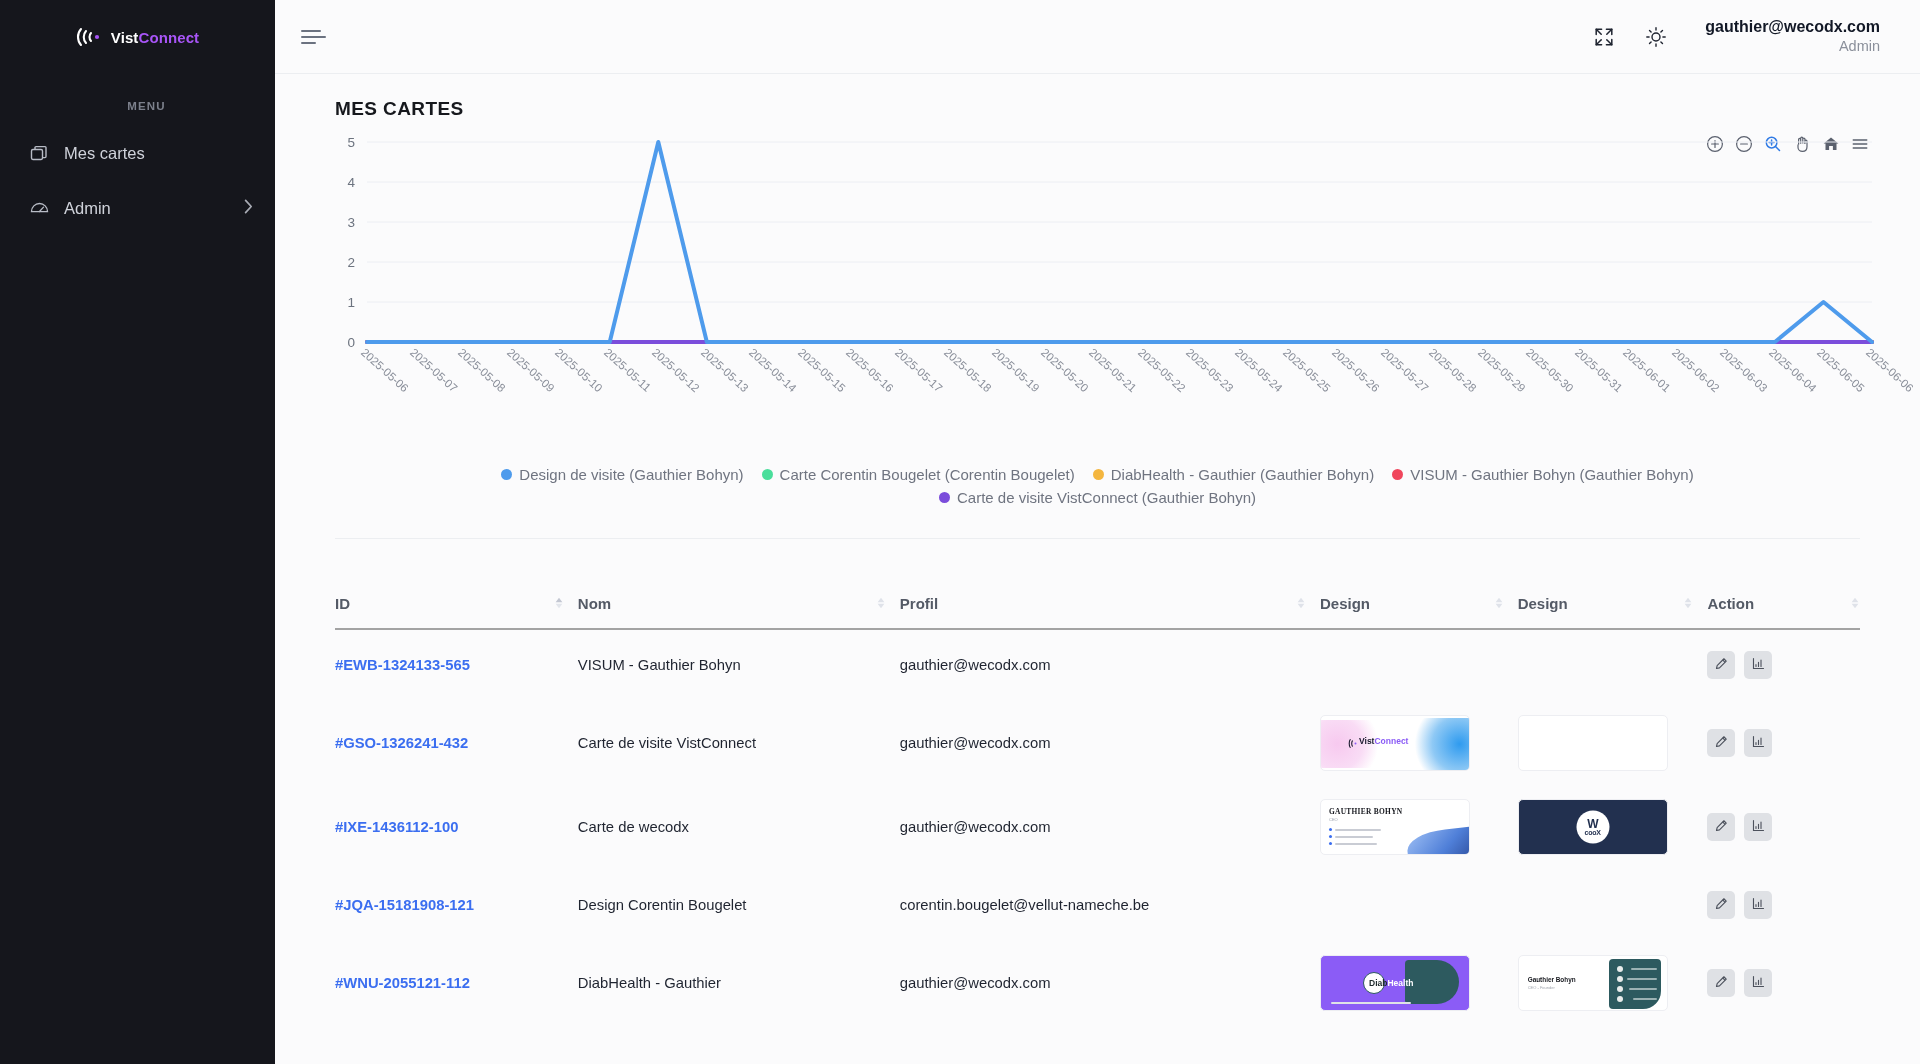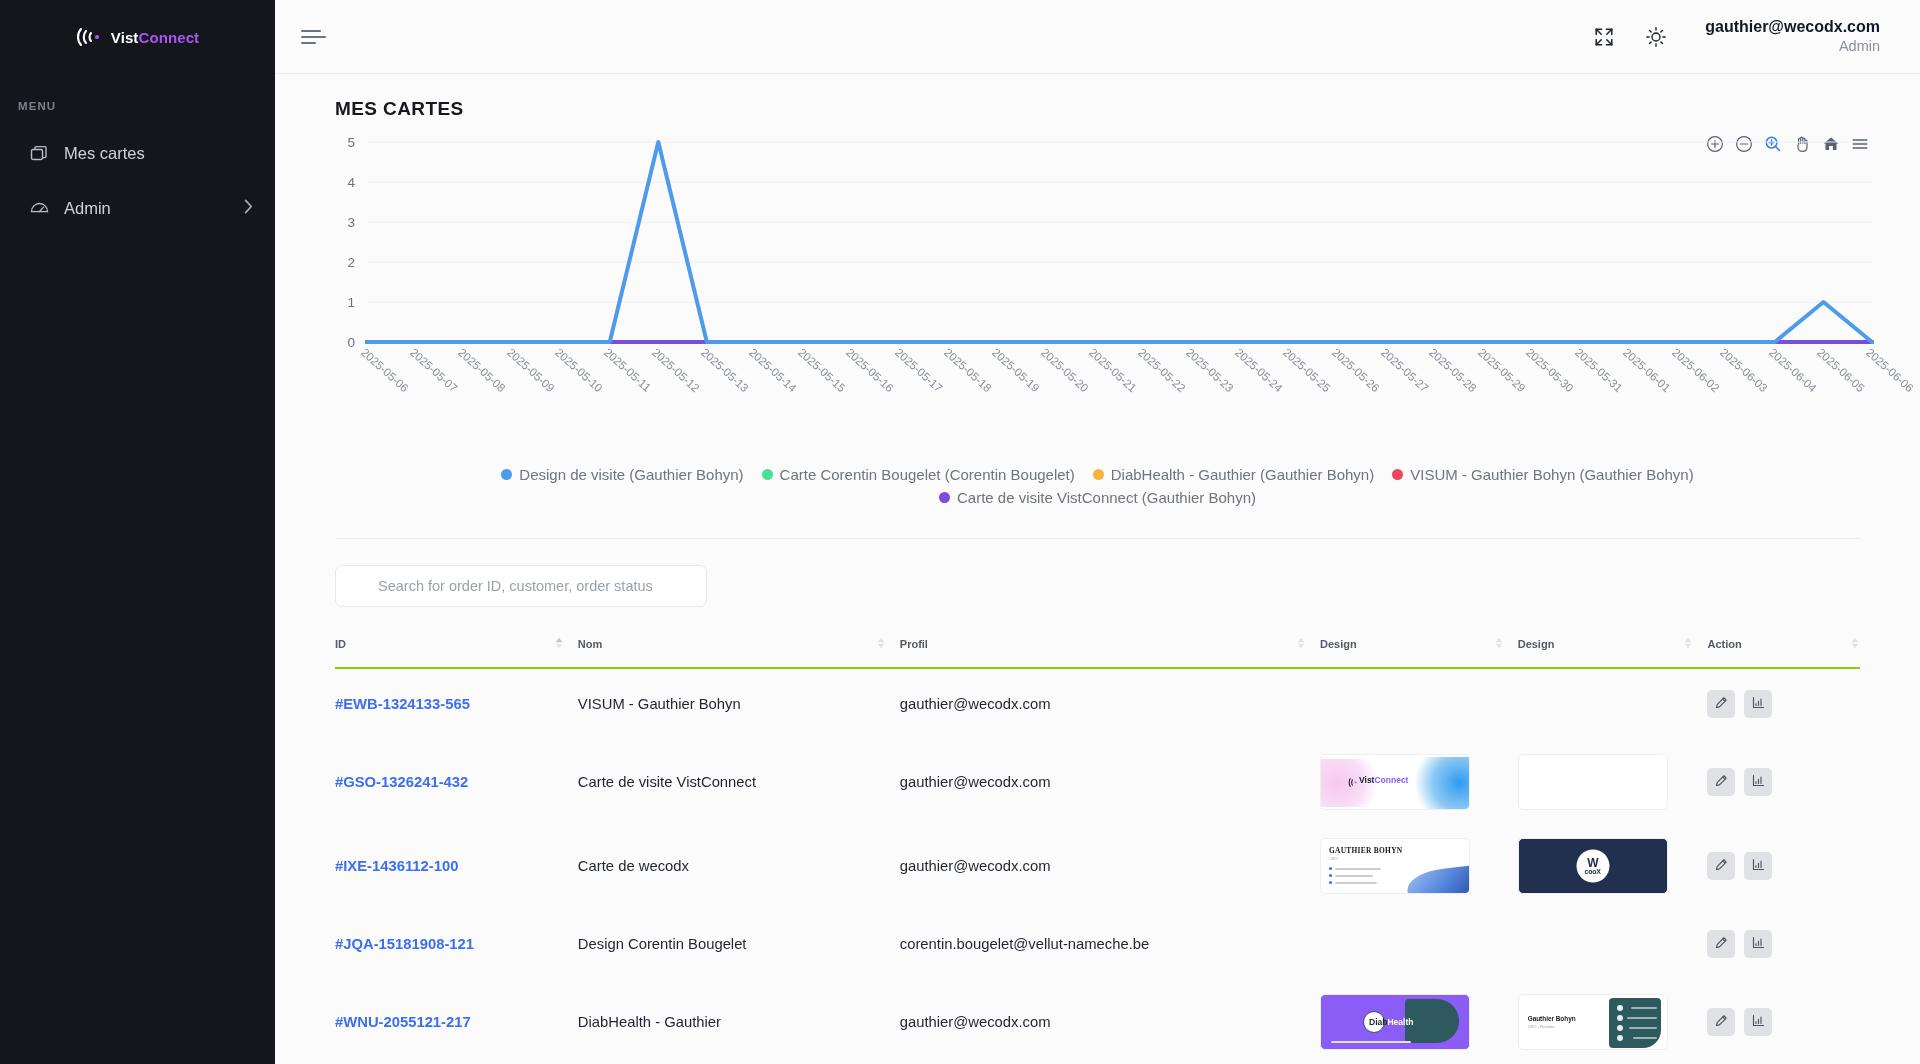--- a/index.html
+++ b/index.html
@@ -19,21 +19,21 @@
     display: flex; flex-direction: column;
   }
   .brand { height: 74px; display: flex; align-items: center; justify-content: center; }
   .brand-logo { display: flex; align-items: center; gap: 5px; }
   .brand-wave { display:flex; align-items:center; }
   .brand-text { font-size: 15px; font-weight: 700; letter-spacing: .1px; }
   .brand-text .w1 { color: #ffffff; }
   .brand-text .w2 { color: #a855f7; }
   .menu-label {
     font-size: 11.5px; font-weight: 700; letter-spacing: 1.1px;
-    color: #7c808c; padding: 0 0 0 18px; margin-top: 26px; margin-bottom: 14px;
+    color: #7c808c; padding: 0 0 0 18px; margin-top: 26px; margin-bottom: 14px; text-align: center;
   }
   .nav-item {
     display: flex; align-items: center; gap: 14px;
     height: 55px; padding: 0 22px 0 28px; cursor: pointer;
     font-size: 16.5px; color: #cfd2da; position: relative;
   }
   .nav-ico { width: 22px; height: 22px; flex: 0 0 22px; display:flex; align-items:center; justify-content:center; }
   .nav-ico svg { display:block; }
   .nav-label { flex: 1 1 auto; }
   .nav-chev { margin-left: auto; opacity:.85; }
@@ -93,22 +93,22 @@
     font-size: 14.5px; color: #9aa0ac; overflow: hidden; white-space: nowrap;
   }
   .search-box input {
     border: 0; outline: 0; width: 100%; font-size: 14.5px;
     font-family: "Liberation Sans", sans-serif; color: #444b57; background: transparent;
   }
   .search-box input::placeholder { color: #9aa0ac; }
 
   table.grid { width: 100%; border-collapse: collapse; margin-top: 30px; table-layout: fixed; }
   table.grid thead th {
-    font-size: 11px; font-weight: 700; color: #545a66; text-align: left;
-    padding: 0 0 16px 0; border-bottom: 2px solid #84cc16; vertical-align: bottom;
+    font-size: 15px; font-weight: 700; color: #545a66; text-align: left;
+    padding: 0 0 16px 0; border-bottom: 2px solid #a3a3a3; vertical-align: bottom;
     position: relative;
   }
   .th-inner { display:flex; align-items:center; }
   .sort-ico { margin-left: auto; padding-right: 14px; }
   table.grid tbody td {
     font-size: 14.8px; color: #1f2430; padding: 0; vertical-align: middle;
     border-bottom: 1px solid transparent;
   }
   tbody tr { height: 72px; }
   tbody tr.tall { height: 84px; }
@@ -378,23 +378,20 @@
               <span class="legend-dot" style="background: rgb(123, 77, 219);"></span>
               <span>Carte de visite VistConnect (Gauthier Bohyn)</span>
             </div>
           </div>
       </section>
 
       <div class="divider"></div>
 
       <section class="table-area">
 
-        <div class="search-box">
-          <input type="text" placeholder="Search for order ID, customer, order status " style="">
-        </div>
 
         <table class="grid">
           <colgroup>
             <col style="width:215px">
               <col style="width:285px">
               <col style="width:372px">
             <col style="width:175px">
               <col style="width:168px">
               <col style="width:135px">
           </colgroup>
@@ -603,21 +600,21 @@
                     <button class="act-btn">
                       <span><svg width="13" height="13" viewBox="0 0 14 14" fill="none" stroke="#4c515c" stroke-width="1.2" stroke-linecap="round">
                           <path d="M1.6 1.6v10.8h10.8"></path>
                           <path d="M4.3 10.2V8.1M7 10.2V5.6M9.7 10.2V3.2"></path>
                         </svg></span>
                     </button>
                   </div>
                 </td>
               </tr>
               <tr class="tall last-row">
-                <td><span class="cell-id">#WNU-2055121-217</span></td>
+                <td><span class="cell-id">#WNU-2055121-112</span></td>
                 <td>DiabHealth - Gauthier</td>
                 <td>gauthier@wecodx.com</td>
                 <td>
                   <div class="thumb-slot">
                     <div class="card-thumb ct-dh">
                       <div class="teal"></div>
                       <div class="ring"></div>
                       <span class="txt"><span class="a">Diab</span><span class="b">Health</span></span>
                       <div class="foot"></div>
                     </div>

